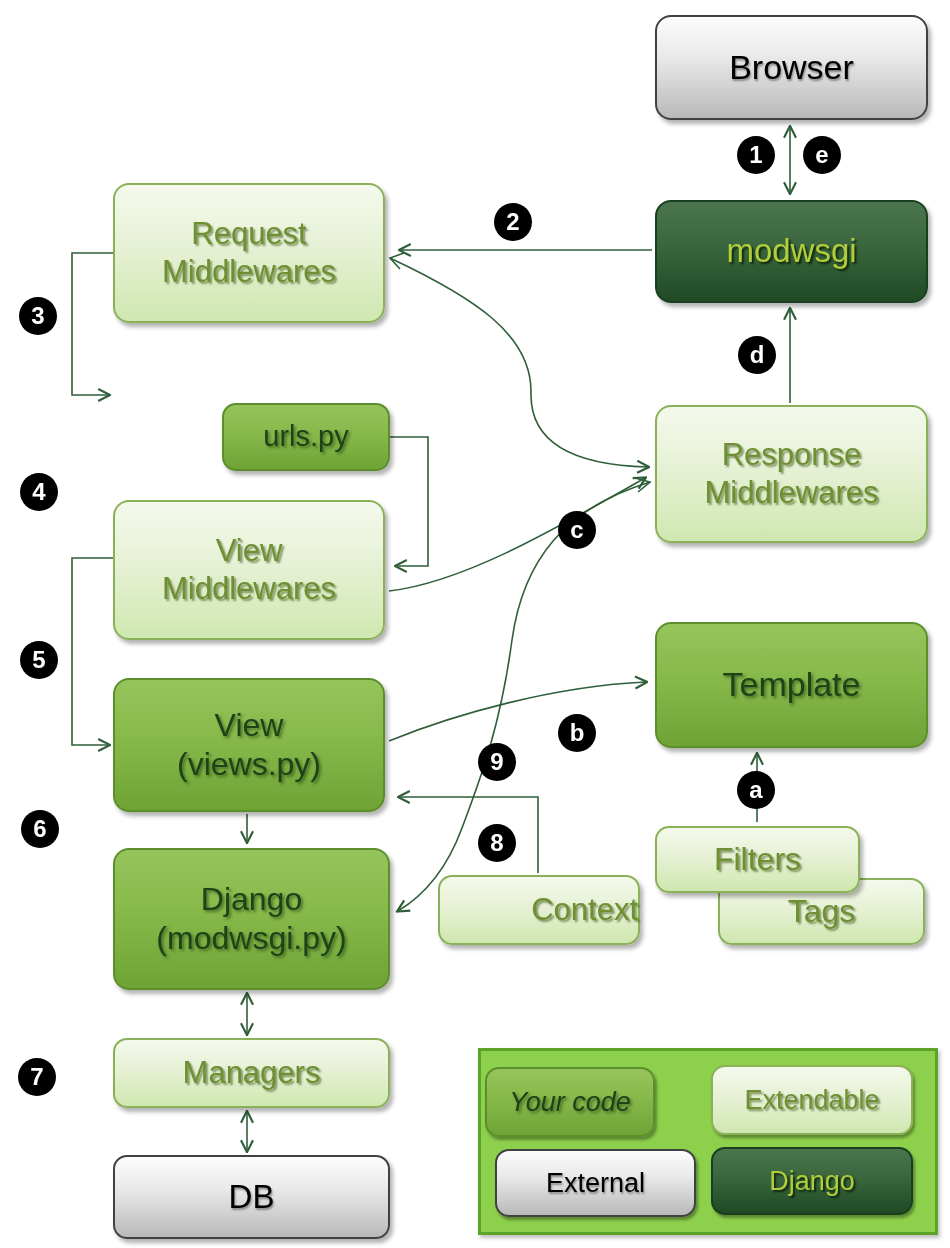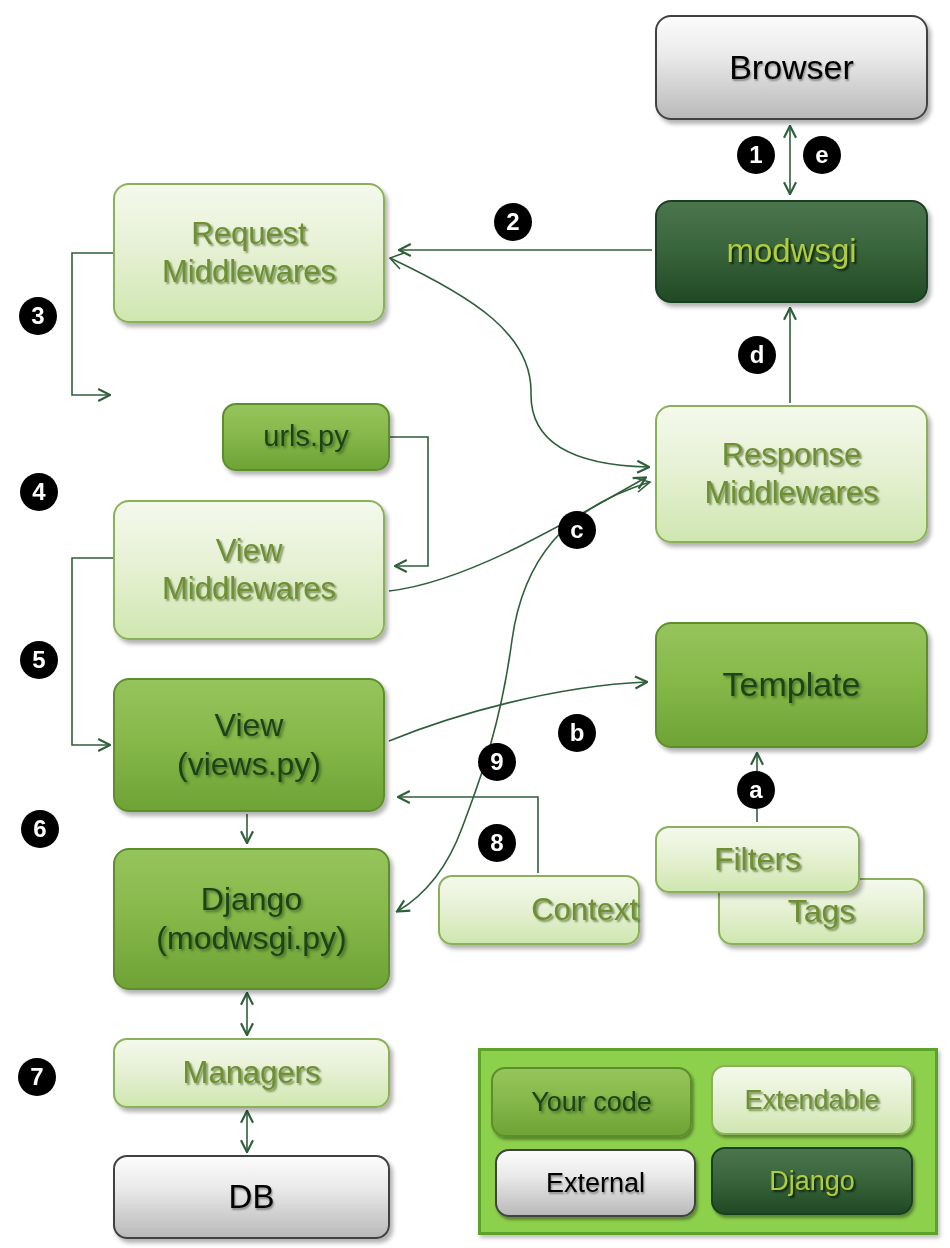--- a/index.html
+++ b/index.html
@@ -155,21 +155,21 @@
   <div class="badge" style="left:21px;top:810px;">6</div>
   <div class="badge" style="left:18px;top:1058px;">7</div>
   <div class="badge" style="left:478px;top:824px;">8</div>
   <div class="badge" style="left:478px;top:743px;">9</div>
   <div class="badge" style="left:737px;top:771px;">a</div>
   <div class="badge" style="left:558px;top:714px;">b</div>
   <div class="badge" style="left:558px;top:511px;">c</div>
   <div class="badge" style="left:738px;top:336px;">d</div>
 
   <div class="legend">
-    <div class="node box-mid fs27" style="left:10px;top:16px;width:201px;height:70px;">
+    <div class="node box-mid fs27" style="left:4px;top:16px;width:170px;height:70px;font-style:italic;">
       <span class="lbl">Your code</span>
     </div>
     <div class="node box-light fs27" style="left:230px;top:14px;width:202px;height:70px;">
       <span class="lbl">Extendable</span>
     </div>
     <div class="node box-gray fs27" style="left:14px;top:98px;width:201px;height:68px;">
       <span class="lbl">External</span>
     </div>
     <div class="node box-dark fs27" style="left:230px;top:96px;width:202px;height:68px;text-align:center;">
       <span class="lbl">Django</span>

